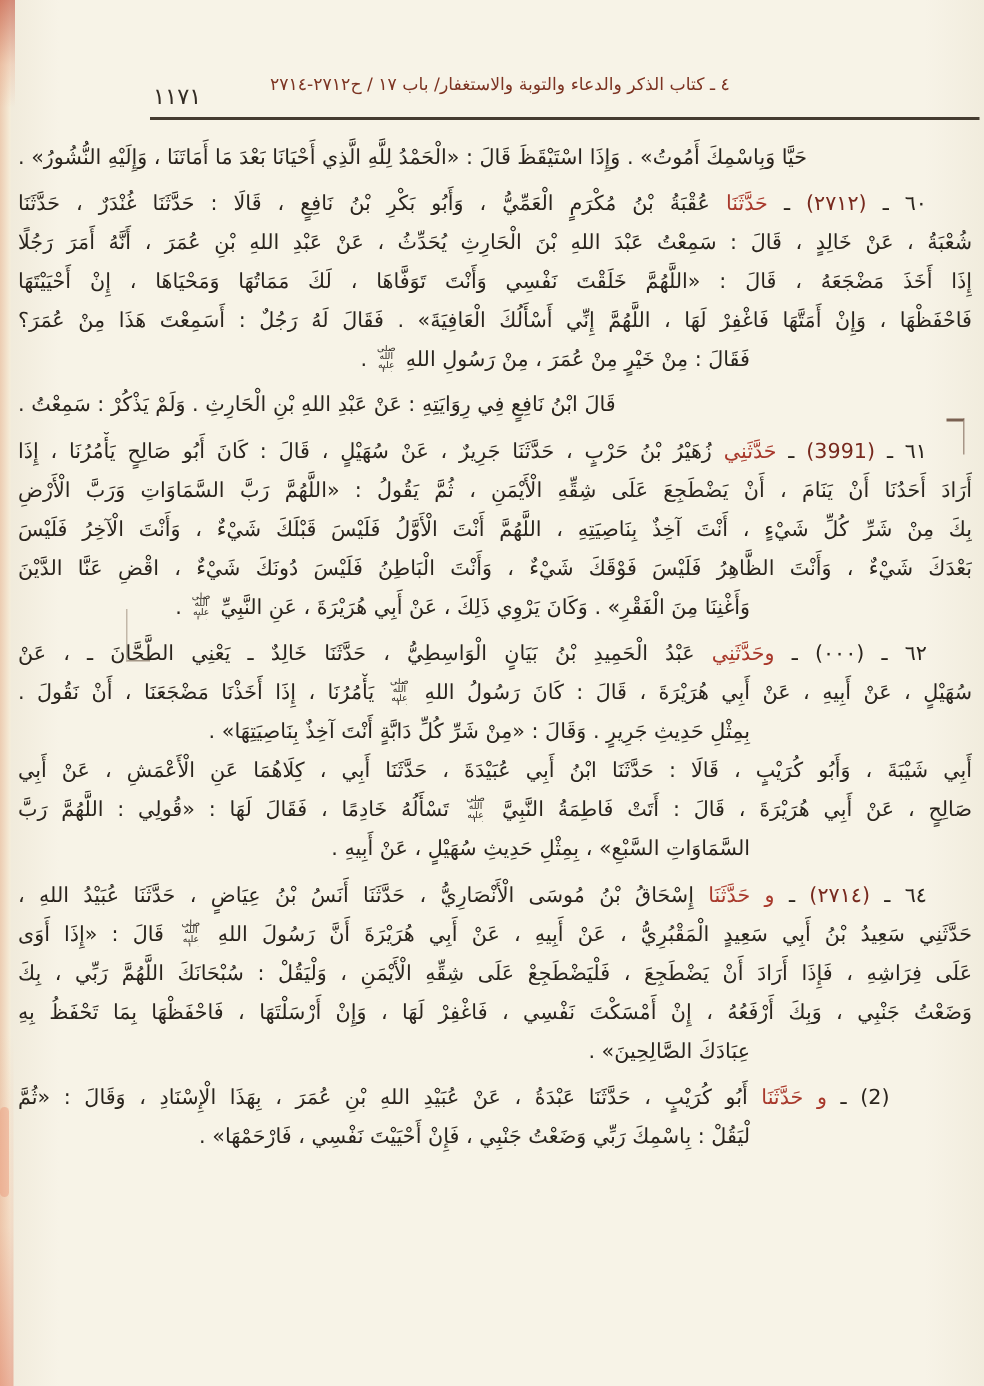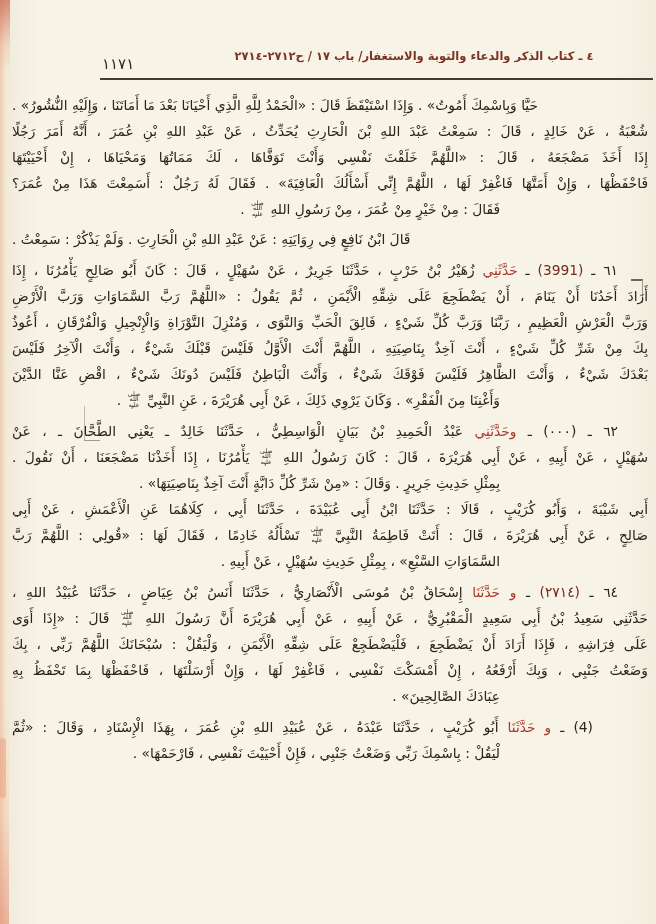--- a/index.html
+++ b/index.html
@@ -13,22 +13,22 @@
     background:linear-gradient(90deg,#eccbb0,#f6eeda);opacity:.95;}
   .smudge-tl{position:absolute;left:0;top:0;width:10px;height:72px;
     background:linear-gradient(180deg,rgba(188,62,42,.55),rgba(231,152,120,.28) 60%,rgba(231,152,120,0));}
   .smudge-bl{position:absolute;left:0;bottom:0;width:9px;height:235px;
     background:linear-gradient(0deg,rgba(224,122,96,.5),rgba(240,181,150,.3) 45%,rgba(240,181,150,0));}
   .smudge-ml{position:absolute;left:0;top:738px;width:6px;height:60px;
     background:rgba(236,150,120,.45);border-radius:3px;}
 
   
   .header{
-    position:absolute;top:49px;right:8px;left:180px;direction:rtl;text-align:center;
-    font-size:11.5px;font-weight:bold;color:#7c3322;letter-spacing:0;white-space:nowrap;overflow:hidden;
+    position:absolute;top:49px;right:8px;left:180px;direction:rtl;text-align:left;
+    font-size:11.5px;font-weight:normal;color:#7c3322;letter-spacing:0;white-space:nowrap;overflow:hidden;
   }
   .pagenum{position:absolute;top:55px;left:102px;font-size:15px;font-weight:normal;color:#332c24;letter-spacing:2px;}
   .rule{position:absolute;top:78px;left:100px;right:3px;height:2px;background:#453c31;}
 
   
   .bracket-open{position:absolute;top:279px;right:13px;width:11px;height:22px;
     border-top:2px solid rgba(92,62,46,.8);border-right:1.5px solid rgba(92,62,46,.5);}
   .bracket-close{position:absolute;top:406px;left:84px;width:15px;height:34px;
     border-left:1.2px solid rgba(130,110,92,.45);border-bottom:1.6px solid rgba(112,92,74,.6);}
 
@@ -56,38 +56,38 @@
 
   <div class="header">٤ ـ كتاب الذكر والدعاء والتوبة والاستغفار/ باب ١٧ / ح٢٧١٢-٢٧١٤</div>
   <div class="pagenum">١١٧١</div>
   <div class="rule"></div>
 
   <div class="bracket-open"></div>
   <div class="bracket-close"></div>
 
   <div class="text">
       <div class="ln plain"><span>حَيَّا وَبِاسْمِكَ أَمُوتُ» . وَإِذَا اسْتَيْقَظَ قَالَ : «الْحَمْدُ لِلَّهِ الَّذِي أَحْيَانَا بَعْدَ مَا أَمَاتَنَا ، وَإِلَيْهِ النُّشُورُ» .</span></div>
+      <div class="ln first"><span>٦٠ ـ </span><span class="seg-num">(٢٧١٢)</span><span> ـ </span><span class="seg-red">حَدَّثَنَا</span><span> عُقْبَةُ بْنُ مُكْرَمٍ الْعَمِّيُّ ، وَأَبُو بَكْرِ بْنُ نَافِعٍ ، قَالَا : حَدَّثَنَا غُنْدَرٌ ، حَدَّثَنَا</span></div>
       <div class="ln"><span>شُعْبَةُ ، عَنْ خَالِدٍ ، قَالَ : سَمِعْتُ عَبْدَ اللهِ بْنَ الْحَارِثِ يُحَدِّثُ ، عَنْ عَبْدِ اللهِ بْنِ عُمَرَ ، أَنَّهُ أَمَرَ رَجُلًا</span></div>
       <div class="ln"><span>إِذَا أَخَذَ مَضْجَعَهُ ، قَالَ : «اللَّهُمَّ خَلَقْتَ نَفْسِي وَأَنْتَ تَوَفَّاهَا ، لَكَ مَمَاتُهَا وَمَحْيَاهَا ، إِنْ أَحْيَيْتَهَا</span></div>
       <div class="ln"><span>فَاحْفَظْهَا ، وَإِنْ أَمَتَّهَا فَاغْفِرْ لَهَا ، اللَّهُمَّ إِنِّي أَسْأَلُكَ الْعَافِيَةَ» . فَقَالَ لَهُ رَجُلٌ : أَسَمِعْتَ هَذَا مِنْ عُمَرَ؟</span></div>
       <div class="ln tail"><span>فَقَالَ : مِنْ خَيْرٍ مِنْ عُمَرَ ، مِنْ رَسُولِ اللهِ </span><span class="saw">صلى الله عليه وسلم</span><span> .</span></div>
       <div class="ln note"><span>قَالَ ابْنُ نَافِعٍ فِي رِوَايَتِهِ : عَنْ عَبْدِ اللهِ بْنِ الْحَارِثِ . وَلَمْ يَذْكُرْ : سَمِعْتُ .</span></div>
       <div class="ln first"><span>٦١ ـ </span><span class="seg-num">(3991)</span><span> ـ </span><span class="seg-red">حَدَّثَنِي</span><span> زُهَيْرُ بْنُ حَرْبٍ ، حَدَّثَنَا جَرِيرٌ ، عَنْ سُهَيْلٍ ، قَالَ : كَانَ أَبُو صَالِحٍ يَأْمُرُنَا ، إِذَا</span></div>
       <div class="ln"><span>أَرَادَ أَحَدُنَا أَنْ يَنَامَ ، أَنْ يَضْطَجِعَ عَلَى شِقِّهِ الْأَيْمَنِ ، ثُمَّ يَقُولُ : «اللَّهُمَّ رَبَّ السَّمَاوَاتِ وَرَبَّ الْأَرْضِ</span></div>
-      <div class="ln"><span>وَرَبَّ الْعَرْشِ الْعَظِيمِ ، رَبَّنَا وَرَبَّ كُلِّ شَيْءٍ ، فَالِقَ الْحَبِّ وَالنَّوَى ، وَمُنْزِلَ التَّوْرَاةِ وَالْإِنْجِيلِ وَالْفُرْقَانِ ، أَعُوذُ</span></div>
       <div class="ln"><span>بِكَ مِنْ شَرِّ كُلِّ شَيْءٍ ، أَنْتَ آخِذٌ بِنَاصِيَتِهِ ، اللَّهُمَّ أَنْتَ الْأَوَّلُ فَلَيْسَ قَبْلَكَ شَيْءٌ ، وَأَنْتَ الْآخِرُ فَلَيْسَ</span></div>
       <div class="ln"><span>بَعْدَكَ شَيْءٌ ، وَأَنْتَ الظَّاهِرُ فَلَيْسَ فَوْقَكَ شَيْءٌ ، وَأَنْتَ الْبَاطِنُ فَلَيْسَ دُونَكَ شَيْءٌ ، اقْضِ عَنَّا الدَّيْنَ</span></div>
       <div class="ln tail"><span>وَأَغْنِنَا مِنَ الْفَقْرِ» . وَكَانَ يَرْوِي ذَلِكَ ، عَنْ أَبِي هُرَيْرَةَ ، عَنِ النَّبِيِّ </span><span class="saw">صلى الله عليه وسلم</span><span> .</span></div>
       <div class="ln first"><span>٦٢ ـ (٠٠٠) ـ </span><span class="seg-red">وحَدَّثَنِي</span><span> عَبْدُ الْحَمِيدِ بْنُ بَيَانٍ الْوَاسِطِيُّ ، حَدَّثَنَا خَالِدٌ ـ يَعْنِي الطَّحَّانَ ـ ، عَنْ</span></div>
       <div class="ln"><span>سُهَيْلٍ ، عَنْ أَبِيهِ ، عَنْ أَبِي هُرَيْرَةَ ، قَالَ : كَانَ رَسُولُ اللهِ </span><span class="saw">صلى الله عليه وسلم</span><span> يَأْمُرُنَا ، إِذَا أَخَذْنَا مَضْجَعَنَا ، أَنْ نَقُولَ .</span></div>
       <div class="ln tail"><span>بِمِثْلِ حَدِيثِ جَرِيرٍ . وَقَالَ : «مِنْ شَرِّ كُلِّ دَابَّةٍ أَنْتَ آخِذٌ بِنَاصِيَتِهَا» .</span></div>
       <div class="ln"><span>أَبِي شَيْبَةَ ، وَأَبُو كُرَيْبٍ ، قَالَا : حَدَّثَنَا ابْنُ أَبِي عُبَيْدَةَ ، حَدَّثَنَا أَبِي ، كِلَاهُمَا عَنِ الْأَعْمَشِ ، عَنْ أَبِي</span></div>
       <div class="ln"><span>صَالِحٍ ، عَنْ أَبِي هُرَيْرَةَ ، قَالَ : أَتَتْ فَاطِمَةُ النَّبِيَّ </span><span class="saw">صلى الله عليه وسلم</span><span> تَسْأَلُهُ خَادِمًا ، فَقَالَ لَهَا : «قُولِي : اللَّهُمَّ رَبَّ</span></div>
       <div class="ln tail"><span>السَّمَاوَاتِ السَّبْعِ» ، بِمِثْلِ حَدِيثِ سُهَيْلٍ ، عَنْ أَبِيهِ .</span></div>
       <div class="ln first"><span>٦٤ ـ </span><span class="seg-num">(٢٧١٤)</span><span> ـ </span><span class="seg-red">و حَدَّثَنَا</span><span> إِسْحَاقُ بْنُ مُوسَى الْأَنْصَارِيُّ ، حَدَّثَنَا أَنَسُ بْنُ عِيَاضٍ ، حَدَّثَنَا عُبَيْدُ اللهِ ،</span></div>
       <div class="ln"><span>حَدَّثَنِي سَعِيدُ بْنُ أَبِي سَعِيدٍ الْمَقْبُرِيُّ ، عَنْ أَبِيهِ ، عَنْ أَبِي هُرَيْرَةَ أَنَّ رَسُولَ اللهِ </span><span class="saw">صلى الله عليه وسلم</span><span> قَالَ : «إِذَا أَوَى</span></div>
       <div class="ln"><span>عَلَى فِرَاشِهِ ، فَإِذَا أَرَادَ أَنْ يَضْطَجِعَ ، فَلْيَضْطَجِعْ عَلَى شِقِّهِ الْأَيْمَنِ ، وَلْيَقُلْ : سُبْحَانَكَ اللَّهُمَّ رَبِّي ، بِكَ</span></div>
       <div class="ln"><span>وَضَعْتُ جَنْبِي ، وَبِكَ أَرْفَعُهُ ، إِنْ أَمْسَكْتَ نَفْسِي ، فَاغْفِرْ لَهَا ، وَإِنْ أَرْسَلْتَهَا ، فَاحْفَظْهَا بِمَا تَحْفَظُ بِهِ</span></div>
       <div class="ln tail"><span>عِبَادَكَ الصَّالِحِينَ» .</span></div>
-      <div class="ln first2"><span>(4) ـ </span><span class="seg-red">و حَدَّثَنَا</span><span> أَبُو كُرَيْبٍ ، حَدَّثَنَا عَبْدَةُ ، عَنْ عُبَيْدِ اللهِ بْنِ عُمَرَ ، بِهَذَا الْإِسْنَادِ ، وَقَالَ : «ثُمَّ</span></div>
+      <div class="ln first2"><span>(2) ـ </span><span class="seg-red">و حَدَّثَنَا</span><span> أَبُو كُرَيْبٍ ، حَدَّثَنَا عَبْدَةُ ، عَنْ عُبَيْدِ اللهِ بْنِ عُمَرَ ، بِهَذَا الْإِسْنَادِ ، وَقَالَ : «ثُمَّ</span></div>
       <div class="ln tail"><span>لْيَقُلْ : بِاسْمِكَ رَبِّي وَضَعْتُ جَنْبِي ، فَإِنْ أَحْيَيْتَ نَفْسِي ، فَارْحَمْهَا» .</span></div>
     </div>
 </div>
 
 </body></html>

